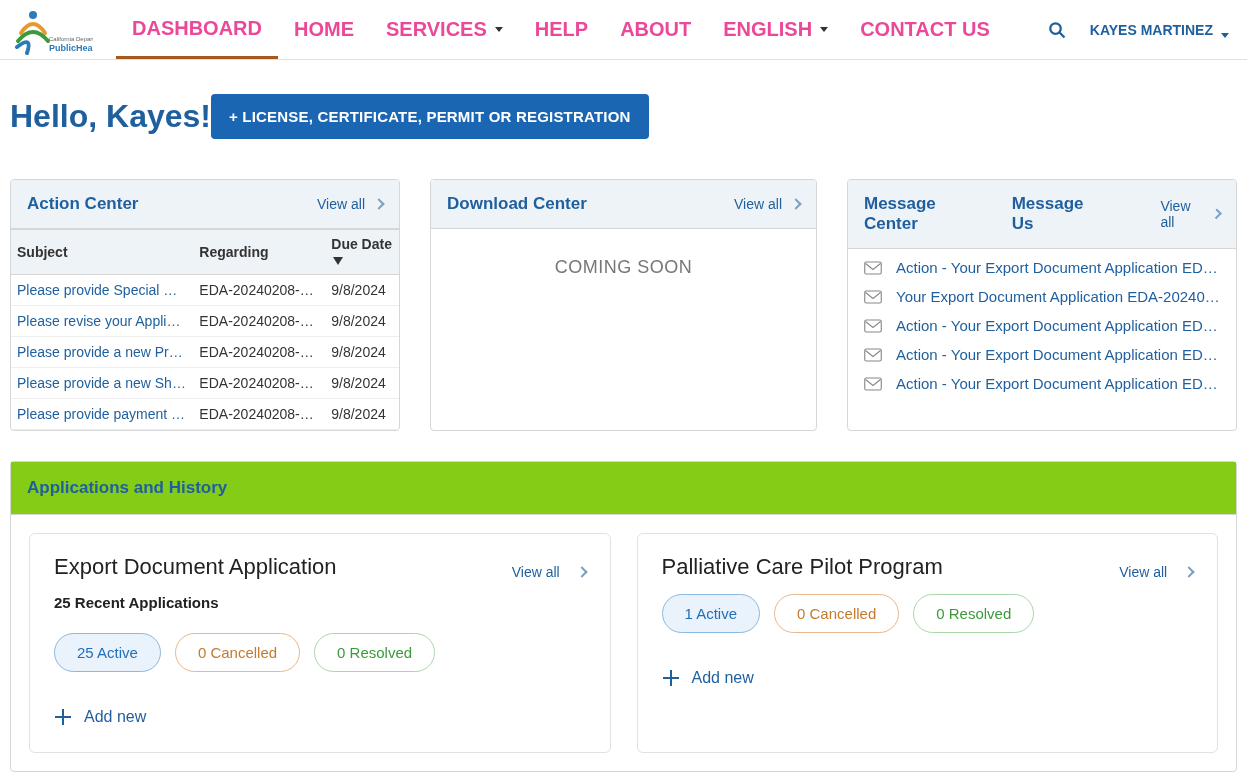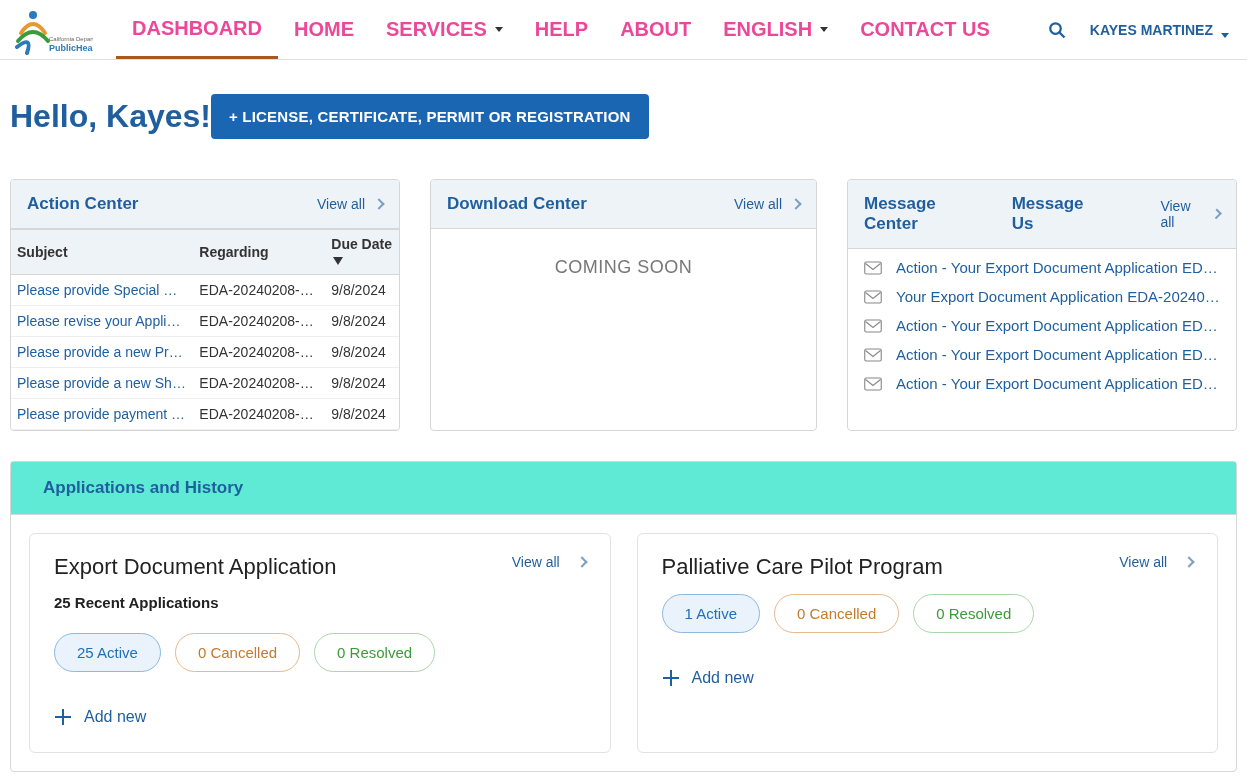--- a/index.html
+++ b/index.html
@@ -181,40 +181,40 @@
   .msg-row .env { color:#888; flex-shrink:0; }
   .msg-row .link {
     color:#1f5f9e; cursor:pointer;
     white-space:nowrap; overflow:hidden; text-overflow:ellipsis;
   }
   .apps-panel {
     border:1px solid #d6d6d6;
     border-radius:4px;
   }
   .apps-head {
-    background:#5eead4;
-    padding: 16px 32px;
+    background:#84cc16;
+    padding: 16px 16px;
     font-size: 17px;
     font-weight: 600;
     color:#1f5f9e;
     border-bottom: 1px solid #d6d6d6;
   }
   .apps-body {
     padding: 18px;
     display:flex;
     gap: 26px;
   }
   .app-card {
     flex:1;
     border:1px solid #e2e2e2;
     border-radius:6px;
     padding: 20px 24px 26px 24px;
     position: relative;
   }
-  .app-top { display:flex; align-items:flex-start; justify-content:space-between; margin-bottom: 14px;}
+  .app-top { display:flex; align-items:flex-end; justify-content:space-between; margin-bottom: 14px;}
   .app-title { font-size: 22px; color:#222; }
   .recent { font-size:15px; font-weight:600; color:#222; margin-bottom: 22px;}
   .pills { display:flex; gap:14px; margin-bottom: 36px;}
   .pill {
     border-radius: 999px;
     padding: 10px 22px;
     font-size: 15px;
     font-weight: 500;
     background:#fff;
     cursor:pointer;

